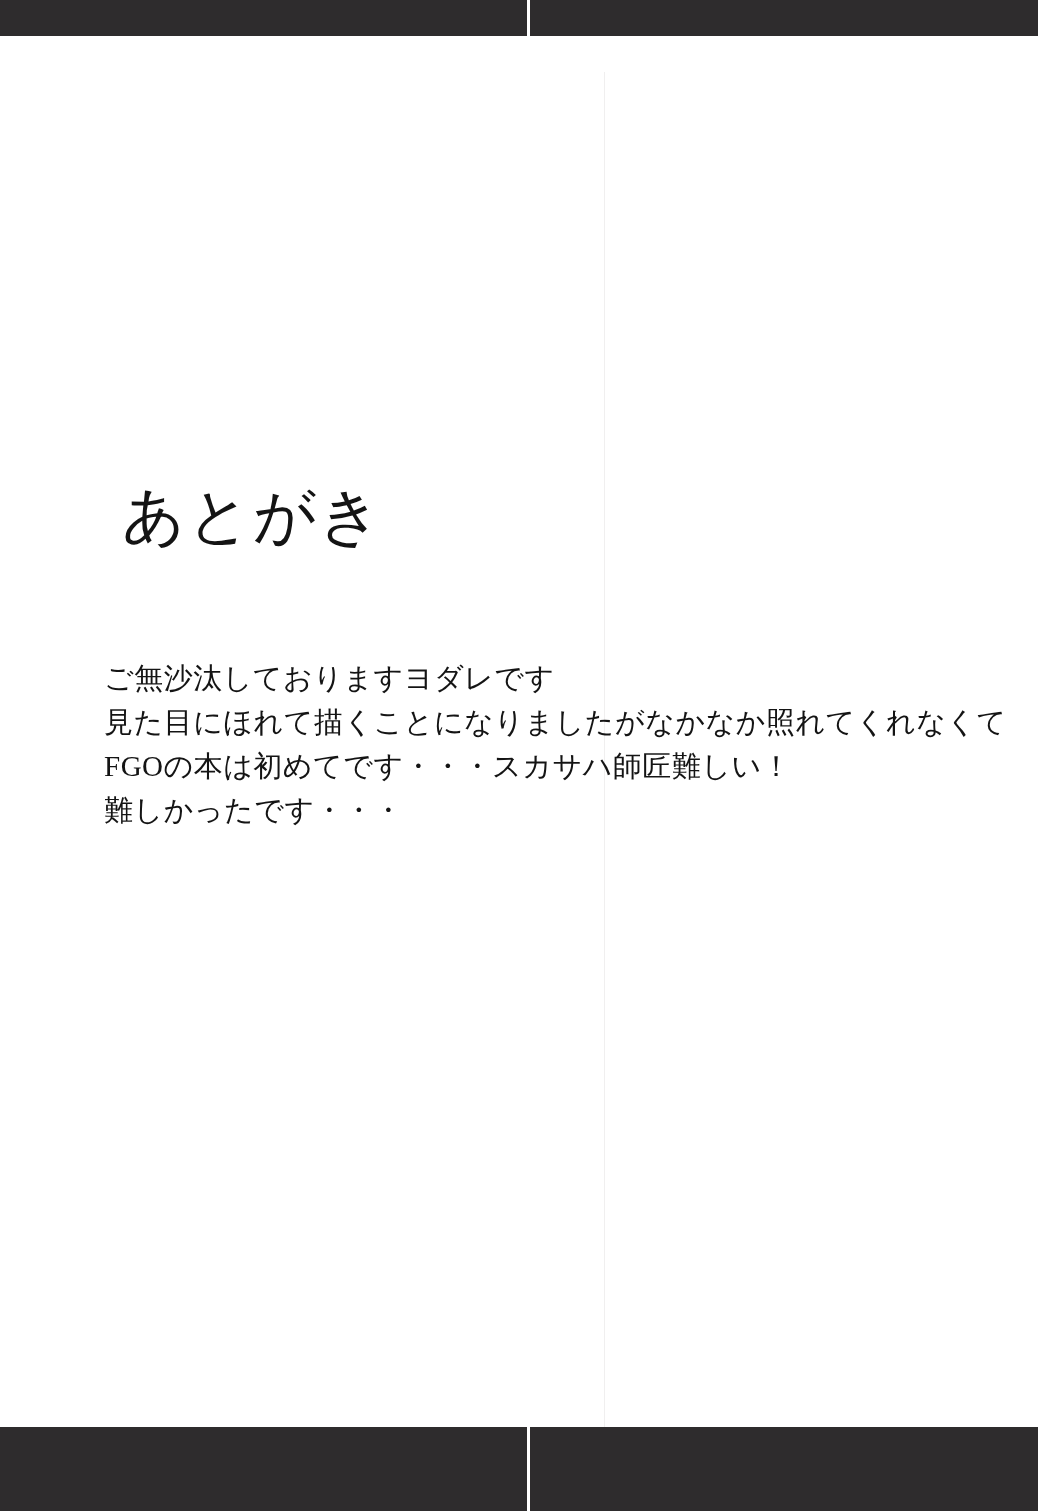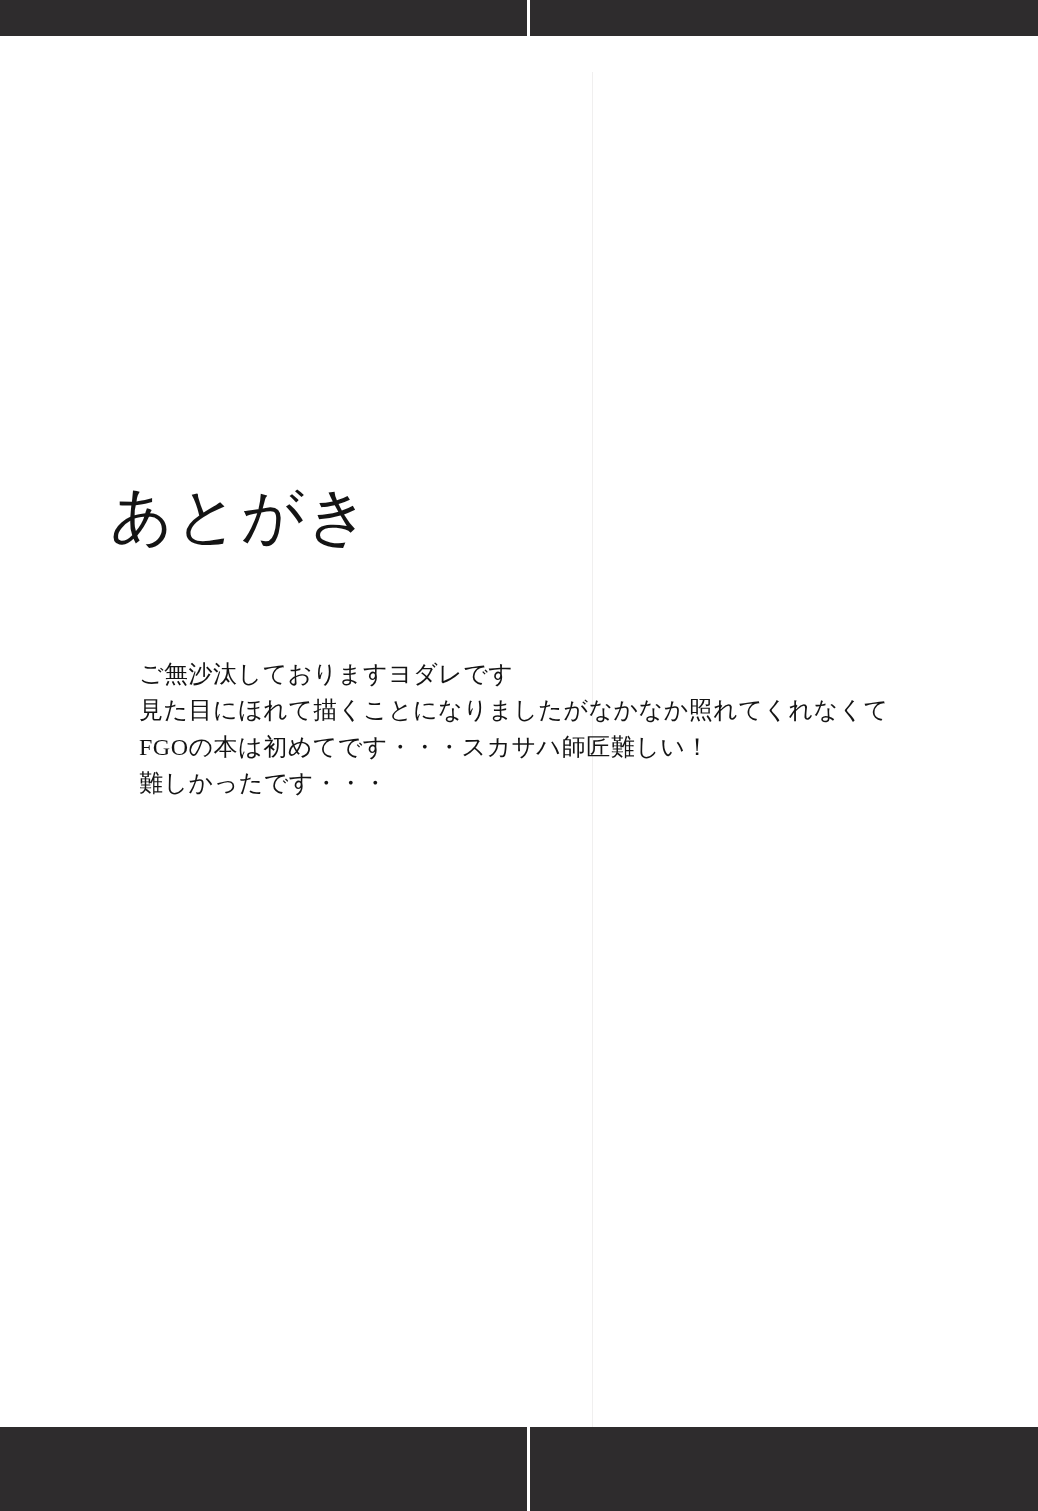--- a/index.html
+++ b/index.html
@@ -53,21 +53,21 @@
     top: 36px;
     left: 592px;
     width: 1px;
     height: 1391px;
     background: #f0efef;
   }
 
   .page {
     position: absolute;
     top: 36px;
-    left: 0;
+    left: 12px;
     width: 948px;
     height: 1391px;
     background: #ffffff;
   }
 
   .afterword-heading {
     position: absolute;
     left: 110px;
     top: 446px;
     font-size: 62px;
@@ -75,25 +75,24 @@
     color: #141414;
     letter-spacing: 2px;
     white-space: nowrap;
   }
 
   .afterword-body {
     position: absolute;
     left: 92px;
     top: 620px;
     width: 840px;
-    font-size: 24px;
+    font-size: 29px;
     line-height: 1.52;
     color: #141414;
     letter-spacing: 0.5px;
-    margin-left: 47px;
   }
   .afterword-body .line {
     white-space: nowrap;
   }
 </style>
 </head>
 <body>
 
 <div class="scan-edge scan-edge-top"></div>
 <div class="gutter-notch gutter-notch-top"></div>

